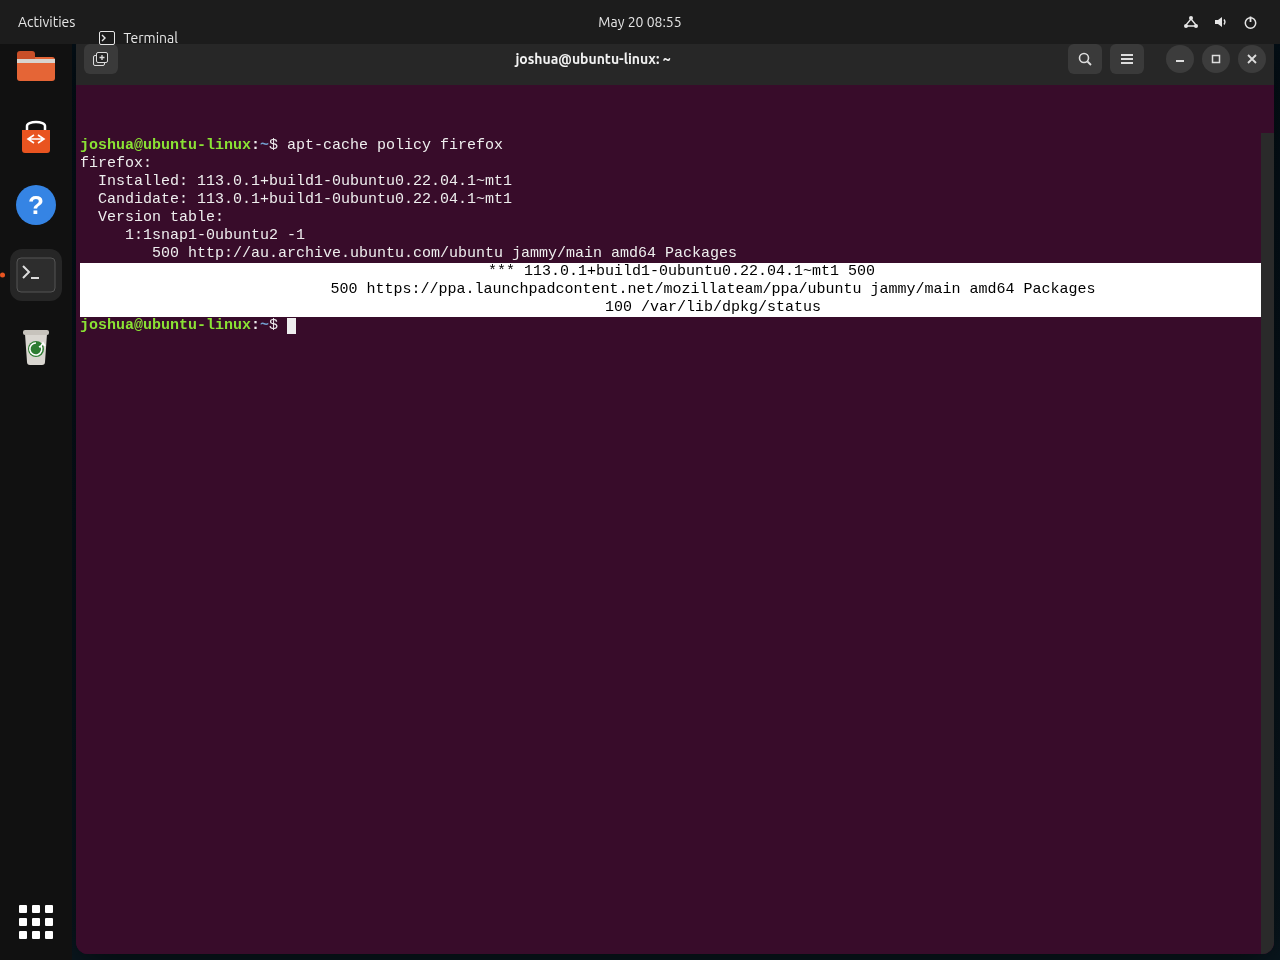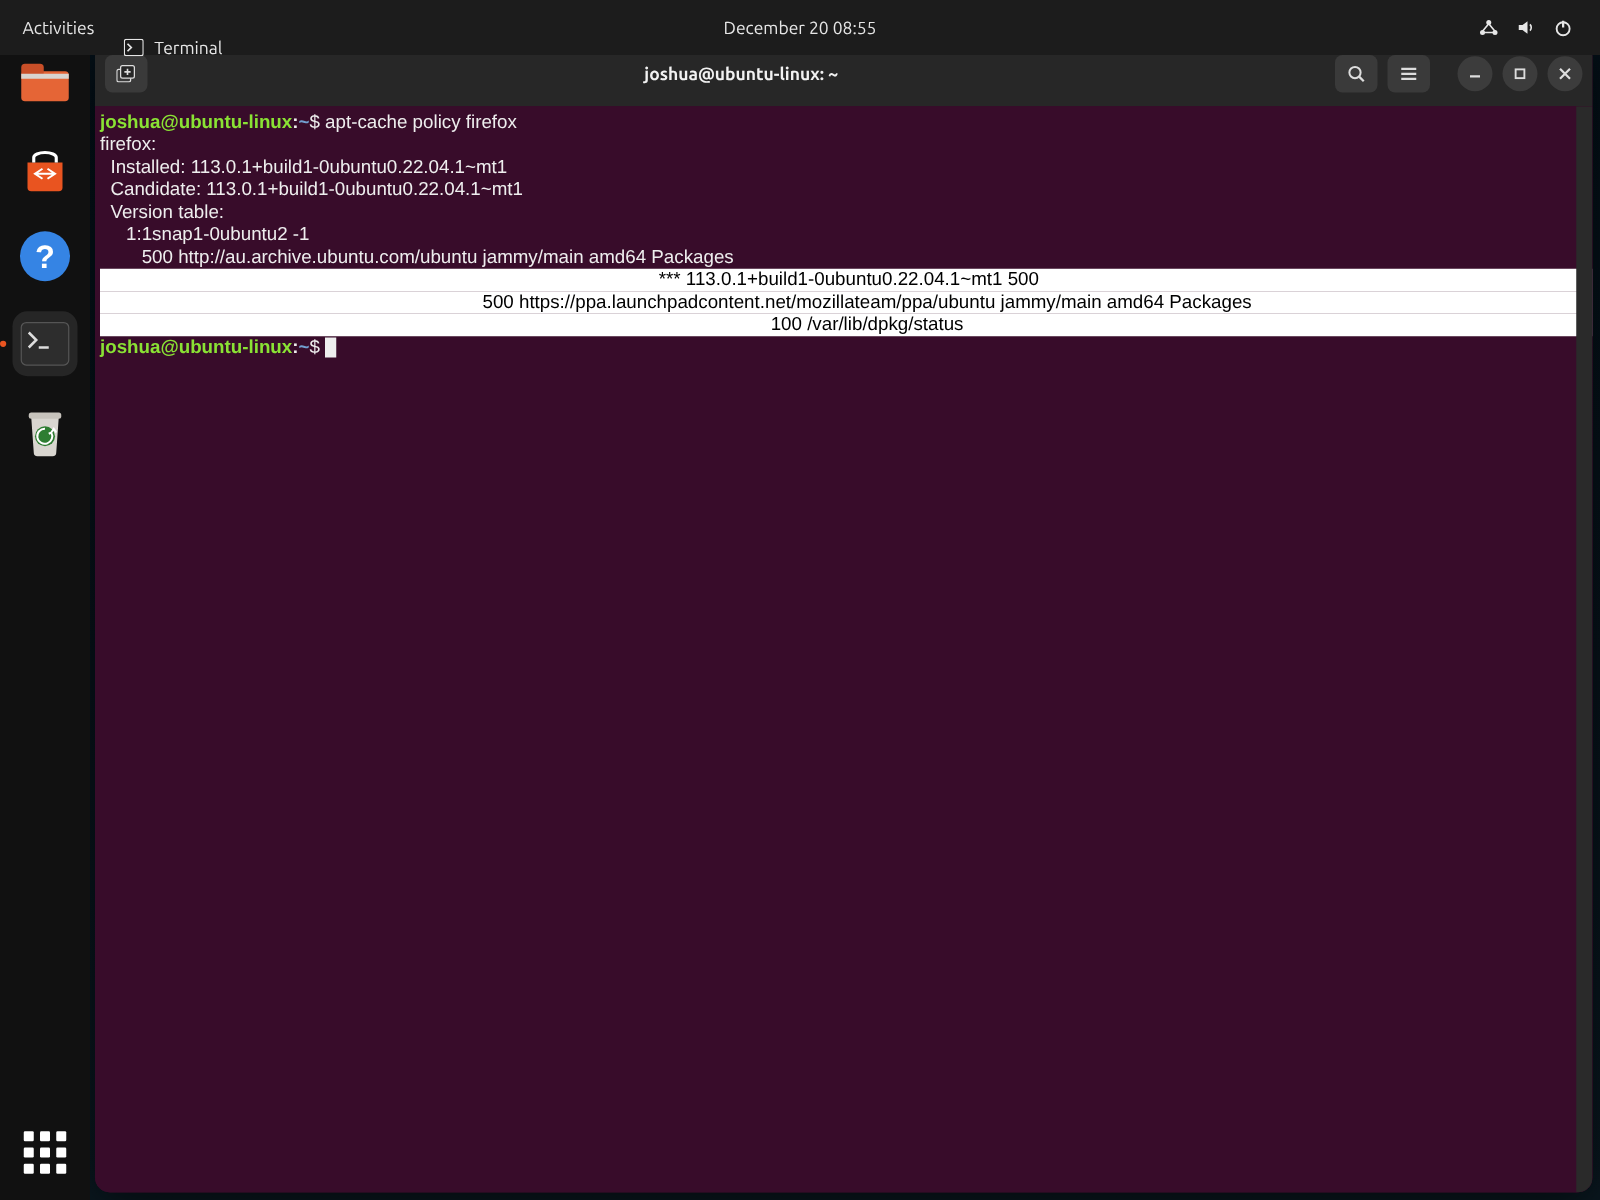--- a/index.html
+++ b/index.html
@@ -20,21 +20,21 @@
   #dock .grid-btn { width:40px; height:40px; margin-bottom:18px; display:grid; grid-template-columns:repeat(3,8px); grid-template-rows:repeat(3,8px); gap:5px; align-content:center; justify-content:center; }
   #dock .grid-btn span { background:#fff; border-radius:1px; }
   
   #desktop { position:absolute; top:27px; left:72px; right:0; bottom:0; background:linear-gradient(#041018 0%,#07131b 55%,#0a1820 100%); overflow:hidden; }
   
   #termwin { position:absolute; top:6px; left:4px; right:6px; bottom:6px; background:#380c2a; border-radius:12px; box-shadow:0 8px 40px rgba(0,0,0,0.6); display:flex; flex-direction:column; overflow:hidden; }
   #termwin .titlebar { height:52px; background:#272727; display:flex; align-items:center; padding:0 8px; gap:8px; color:#ddd; }
   #termwin .titlebar .title { flex:1; text-align:center; font-size:14px; font-weight:bold; color:#f2f2f2; }
   #termwin .tb-btn { width:34px; height:30px; border-radius:6px; background:#3a3a3a; display:flex; align-items:center; justify-content:center; color:#e6e6e6; }
   #termwin .tb-btn.circle { width:28px; height:28px; border-radius:50%; background:#3c3c3c; }
-  #termwin .term-body { flex:1; background:#380c2a; color:#eee; font-family:Liberation Sans, sans-serif; font-size:15px; line-height:18px; padding:4px 0 0 4px; white-space:pre; overflow:hidden; position:relative; }
+  #termwin .term-body { flex:1; background:#380c2a; color:#eee; font-family:Liberation Mono, monospace; font-size:15px; line-height:18px; padding:4px 0 0 4px; white-space:pre; overflow:hidden; position:relative;margin-top:48px; }
   .ps-user { color:#8ae234; font-weight:bold; }
   .ps-colon { color:#eeeeee; font-weight:bold; }
   .ps-path { color:#729fcf; font-weight:bold; }
   .ps-dollar { color:#eeeeee; }
   .cmd { color:#eeeeee; }
   .out { color:#eeeeee; }
   .hl { background:#ffffff; color:#000; display:block;text-align:center; }
   .cursor { display:inline-block; width:9px; height:16px; background:#eeeeee; vertical-align:text-bottom; }
   .term-scrollbar { position:absolute; top:0; right:0; width:13px; bottom:0; background:#2a2a2a; }
 </style>
@@ -47,21 +47,21 @@
     <span class="appmenu">
       <span>
         <svg width="16" height="14" viewBox="0 0 16 14">
             <rect x="0.5" y="0.5" width="15" height="13" rx="1.5" fill="none" stroke="#e6e6e6"></rect>
             <path d="M3 4 L6 7 L3 10" fill="none" stroke="#e6e6e6" stroke-width="1.4"></path>
           </svg>
       </span>
       <span>Terminal</span>
     </span>
   </div>
-  <div class="center">December 20  08:55</div>
+  <div class="center">May 20  08:55</div>
   <div class="right">
     <span>
       <svg width="16" height="14" viewBox="0 0 16 14">
           <circle cx="8" cy="3" r="2" fill="#e6e6e6"></circle>
           <circle cx="3" cy="11" r="2" fill="#e6e6e6"></circle>
           <circle cx="13" cy="11" r="2" fill="#e6e6e6"></circle>
           <path d="M8 4 L3 10 M8 4 L13 10 M4 11 L12 11" stroke="#e6e6e6" stroke-width="1.3"></path>
         </svg>
     </span>
     <span>

